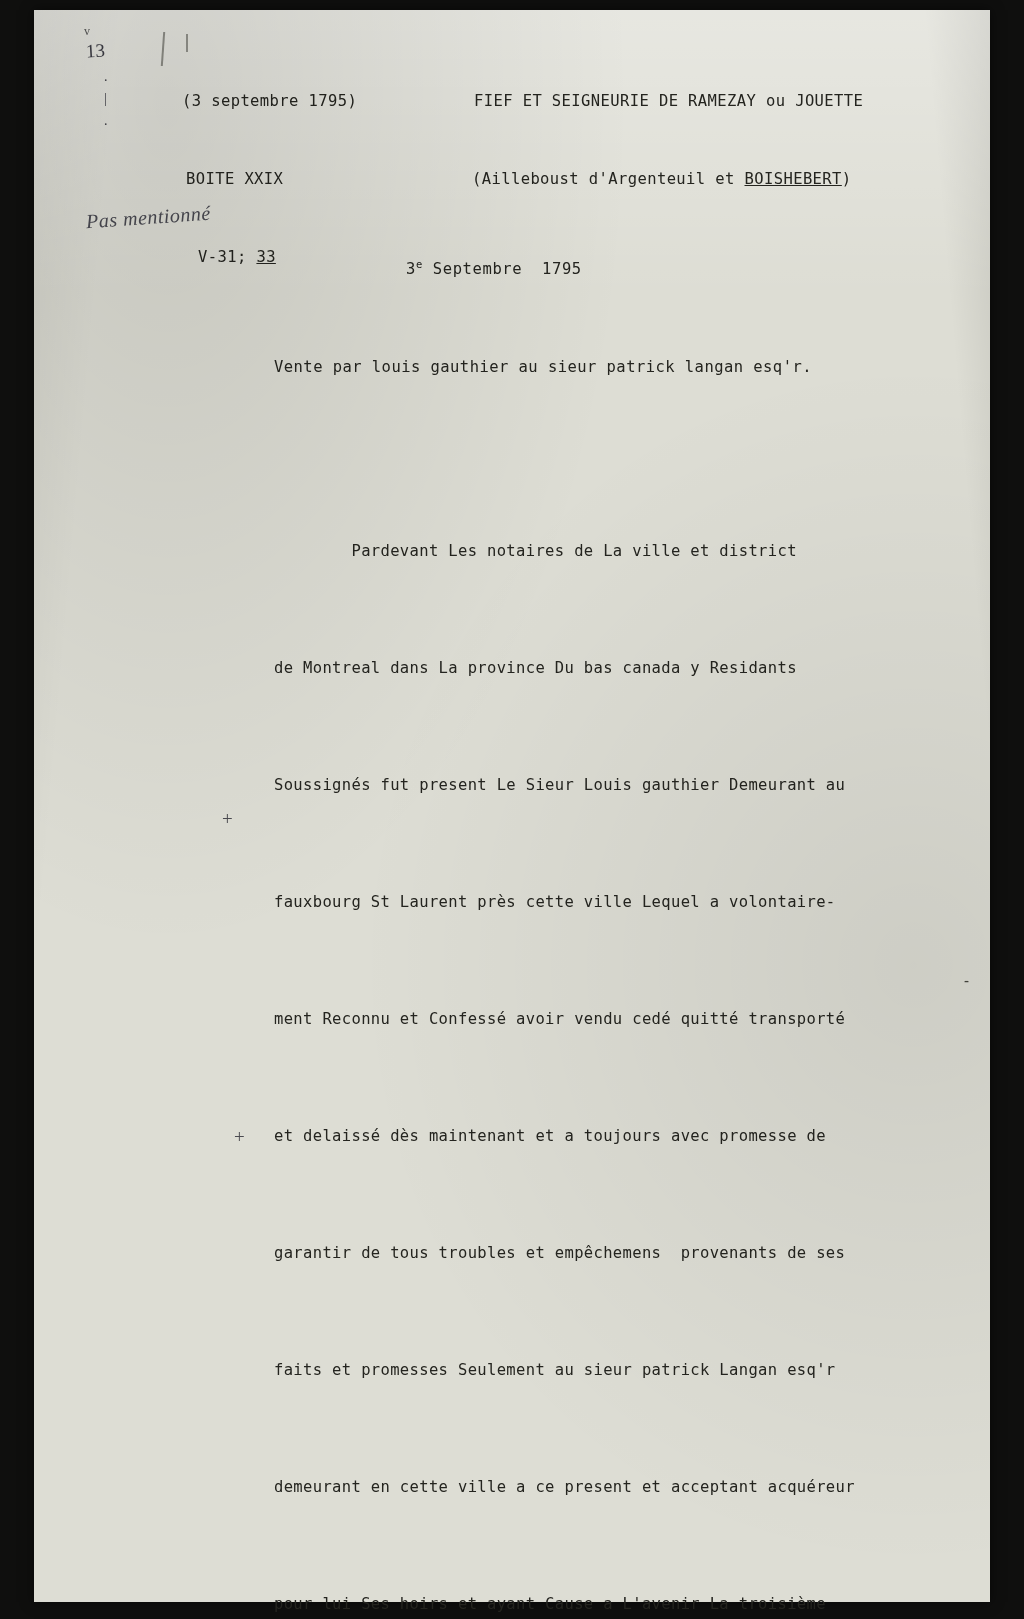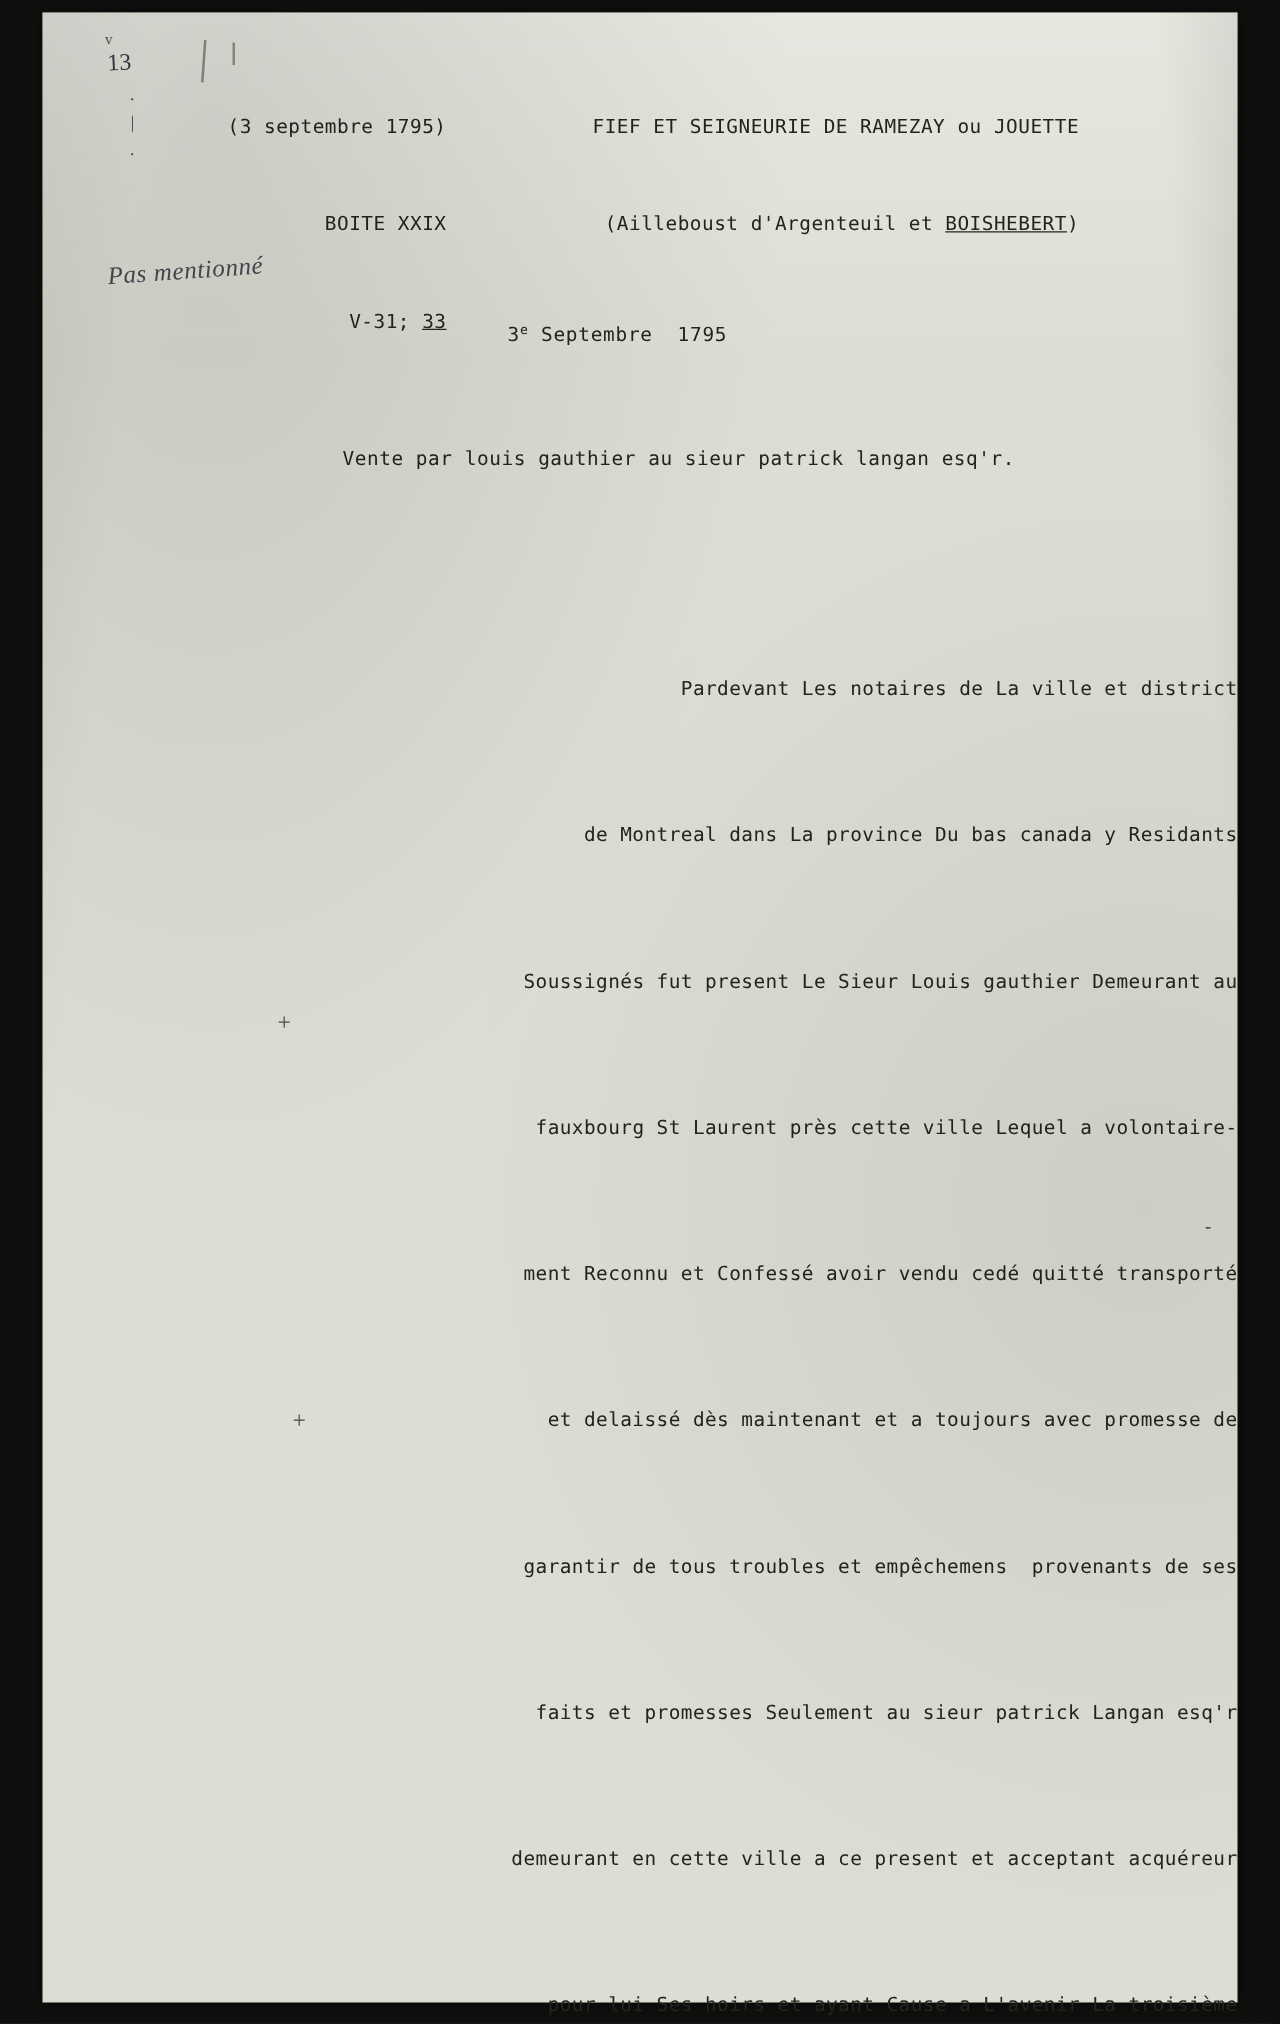--- a/index.html
+++ b/index.html
@@ -21,21 +21,20 @@
     width: 956px;
     height: 1592px;
     background: #ddddd4;
     background-image:
       linear-gradient(180deg, rgba(255,255,255,0.30) 0%, rgba(255,255,255,0.0) 18%),
       linear-gradient(95deg, rgba(0,0,0,0.06) 0%, rgba(0,0,0,0.0) 8%),
       linear-gradient(265deg, rgba(0,0,0,0.10) 0%, rgba(0,0,0,0.0) 6%);
     box-shadow: 0 0 12px rgba(0,0,0,0.55);
     font-family: "DejaVu Sans Mono", "Liberation Mono", monospace;
     color: #24241f;
-    text-align: right;
   }
   .paper::after {
     content: "";
     position: absolute;
     inset: 0;
     pointer-events: none;
     background:
       radial-gradient(ellipse at 14% 6%, rgba(0,0,0,0.10), rgba(0,0,0,0) 40%),
       radial-gradient(ellipse at 92% 60%, rgba(0,0,0,0.07), rgba(0,0,0,0) 45%);
   }

